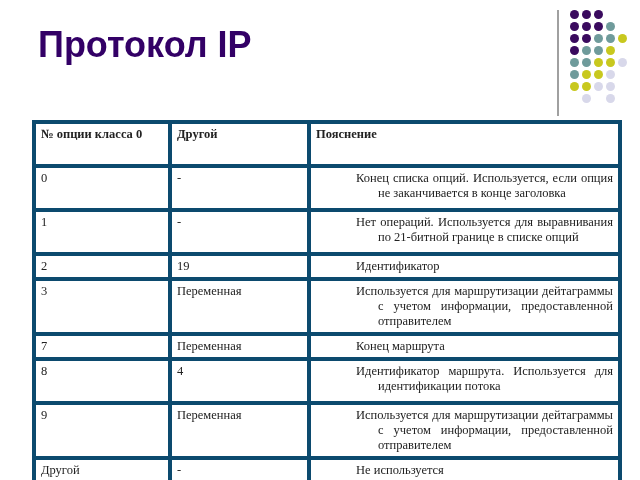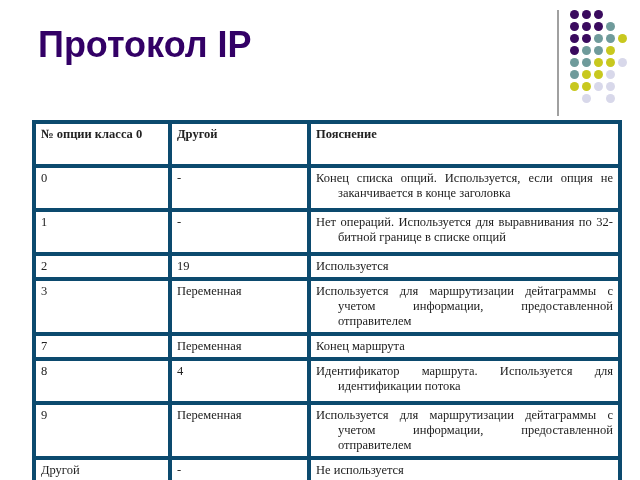--- a/index.html
+++ b/index.html
@@ -38,20 +38,21 @@
   .c1 { width: 122px; }
   .c2 { width: 125px; }
   .desc {
     text-align: justify;
     padding-left: 5px;
   }
   .desc span.hang {
     display: block;
     padding-left: 22px; text-indent: -22px;
     text-align: justify;
+    margin-left: 40px;
   }
   tr.tall td { height: 34px; }
 </style>
 </head>
 <body>
 
 <div class="title">Протокол IP</div>
 
 <div class="vline"></div>
 
@@ -100,28 +101,28 @@
     <td>0</td>
     <td>-</td>
     <td class="desc">
           <span class="hang">Конец списка опций. Используется, если опция не заканчивается в конце заголовка</span>
         </td>
   </tr>
   <tr class="tall">
     <td>1</td>
     <td>-</td>
     <td class="desc">
-          <span class="hang">Нет операций. Используется для выравнивания по 32-битной границе в списке опций</span>
+          <span class="hang">Нет операций. Используется для выравнивания по 21-битной границе в списке опций</span>
         </td>
   </tr>
   <tr>
     <td>2</td>
     <td>19</td>
     <td class="desc">
-          <span class="hang">Используется</span>
+          <span class="hang">Идентификатор</span>
         </td>
   </tr>
   <tr>
     <td>3</td>
     <td>Переменная</td>
     <td class="desc">
           <span class="hang">Используется для маршрутизации дейтаграммы с учетом информации, предоставленной отправителем</span>
         </td>
   </tr>
   <tr>

